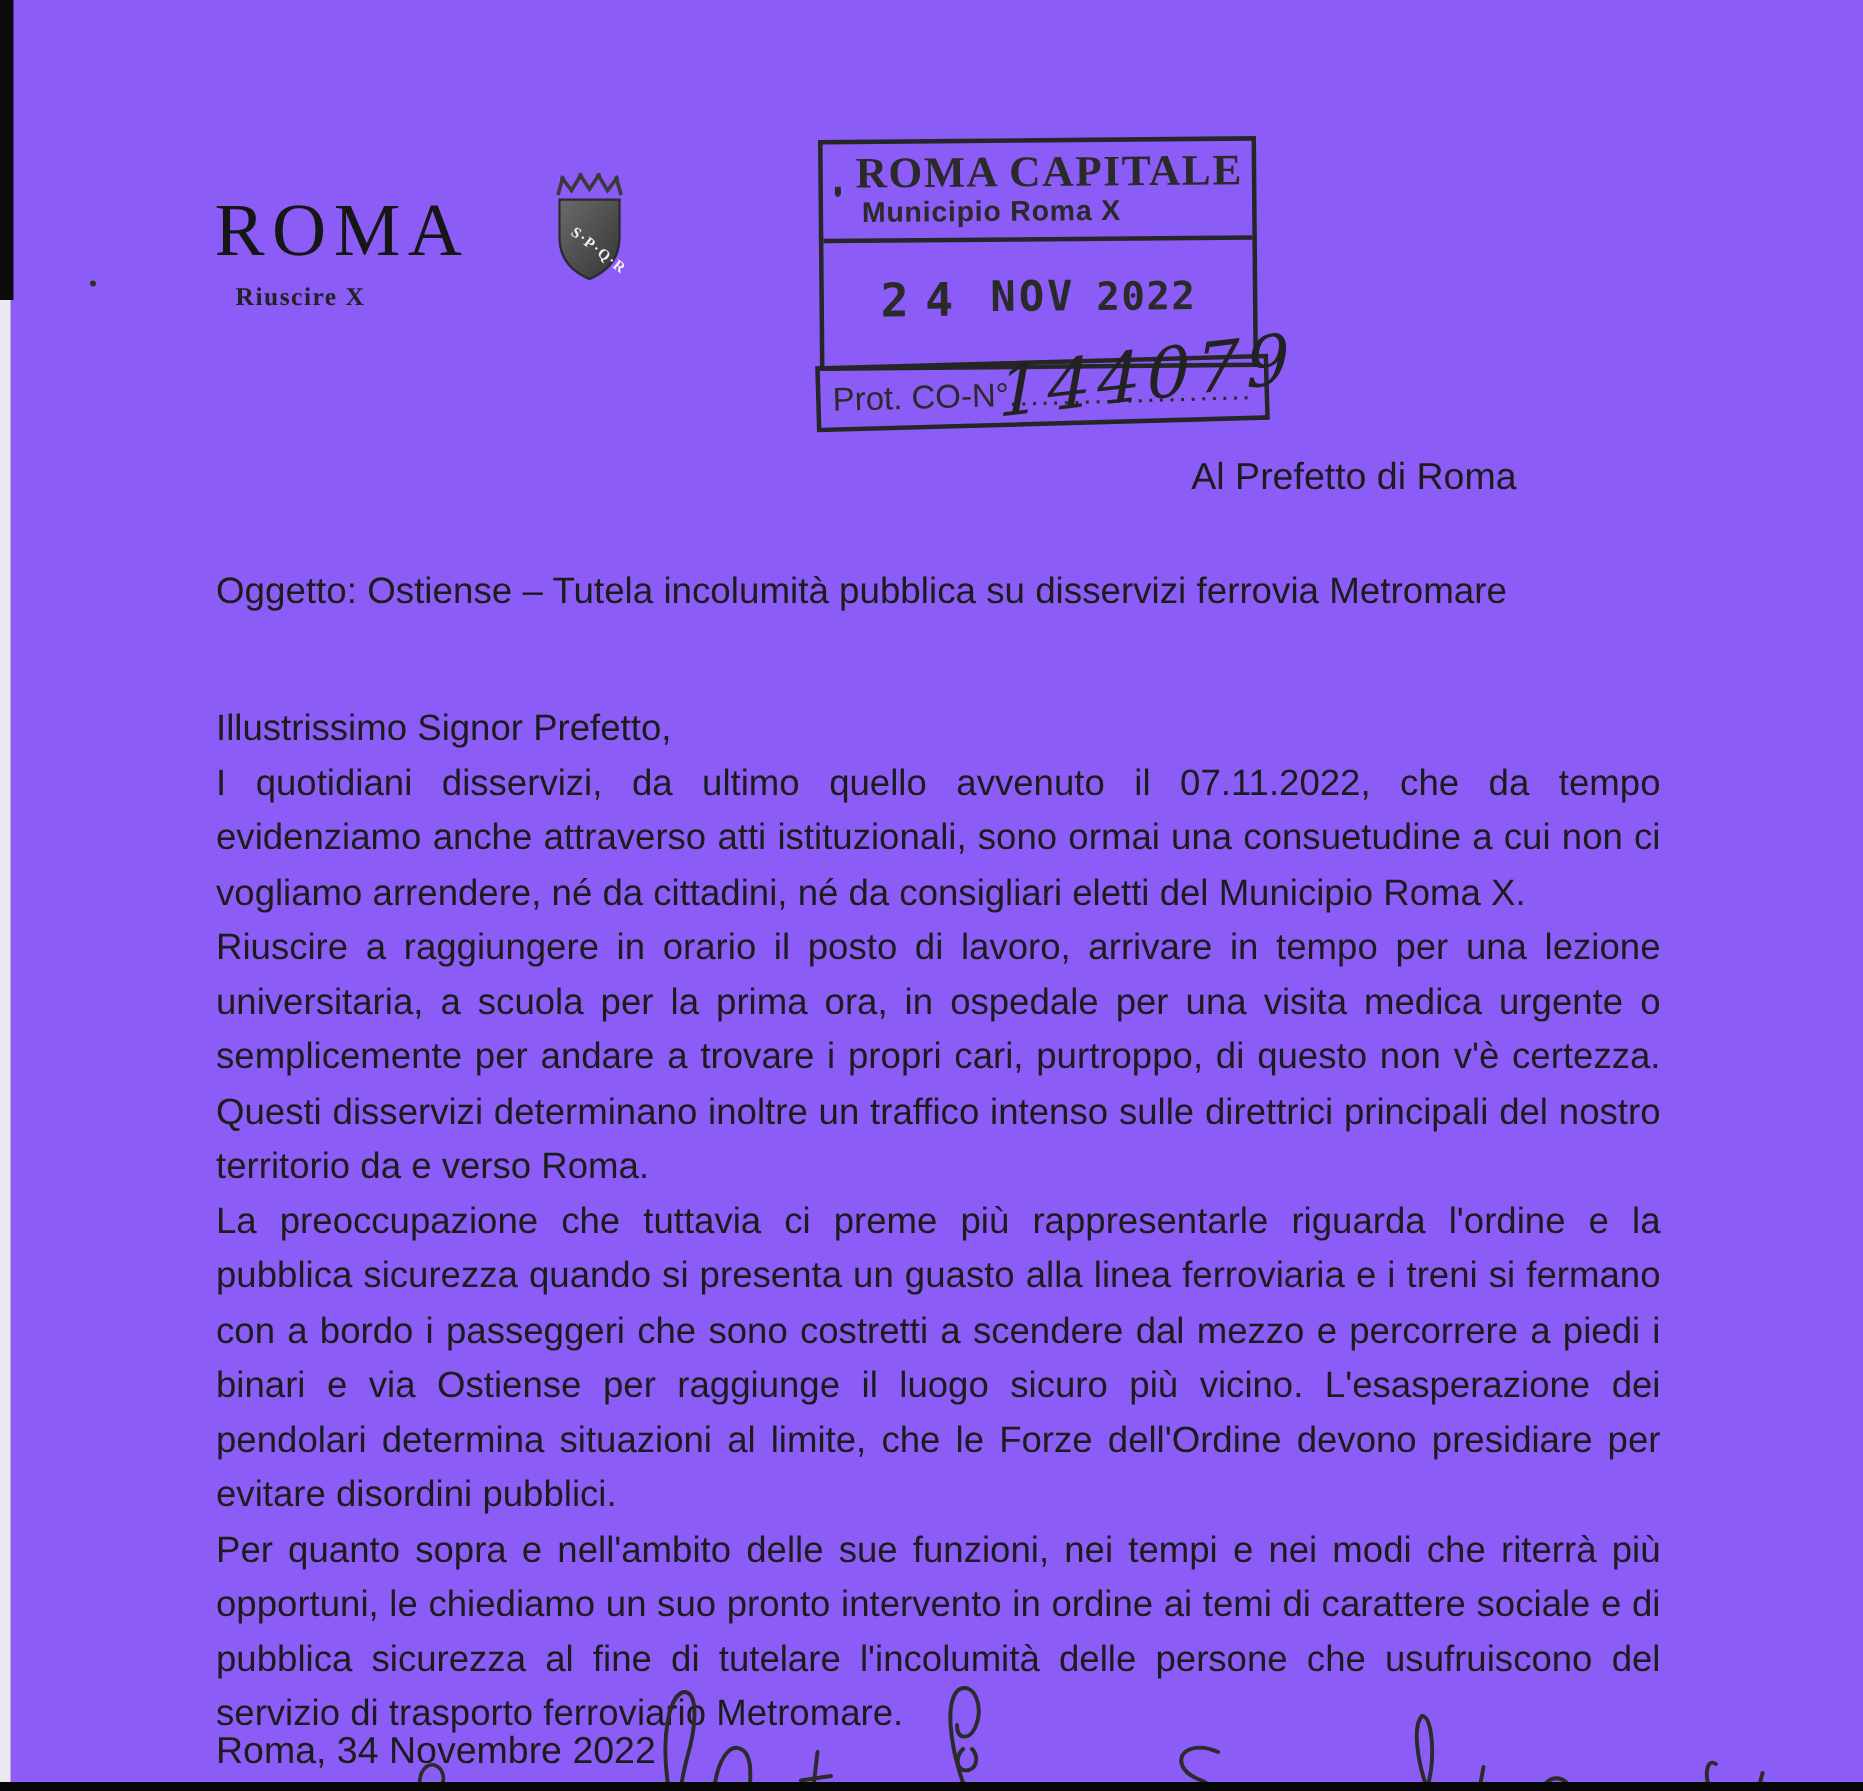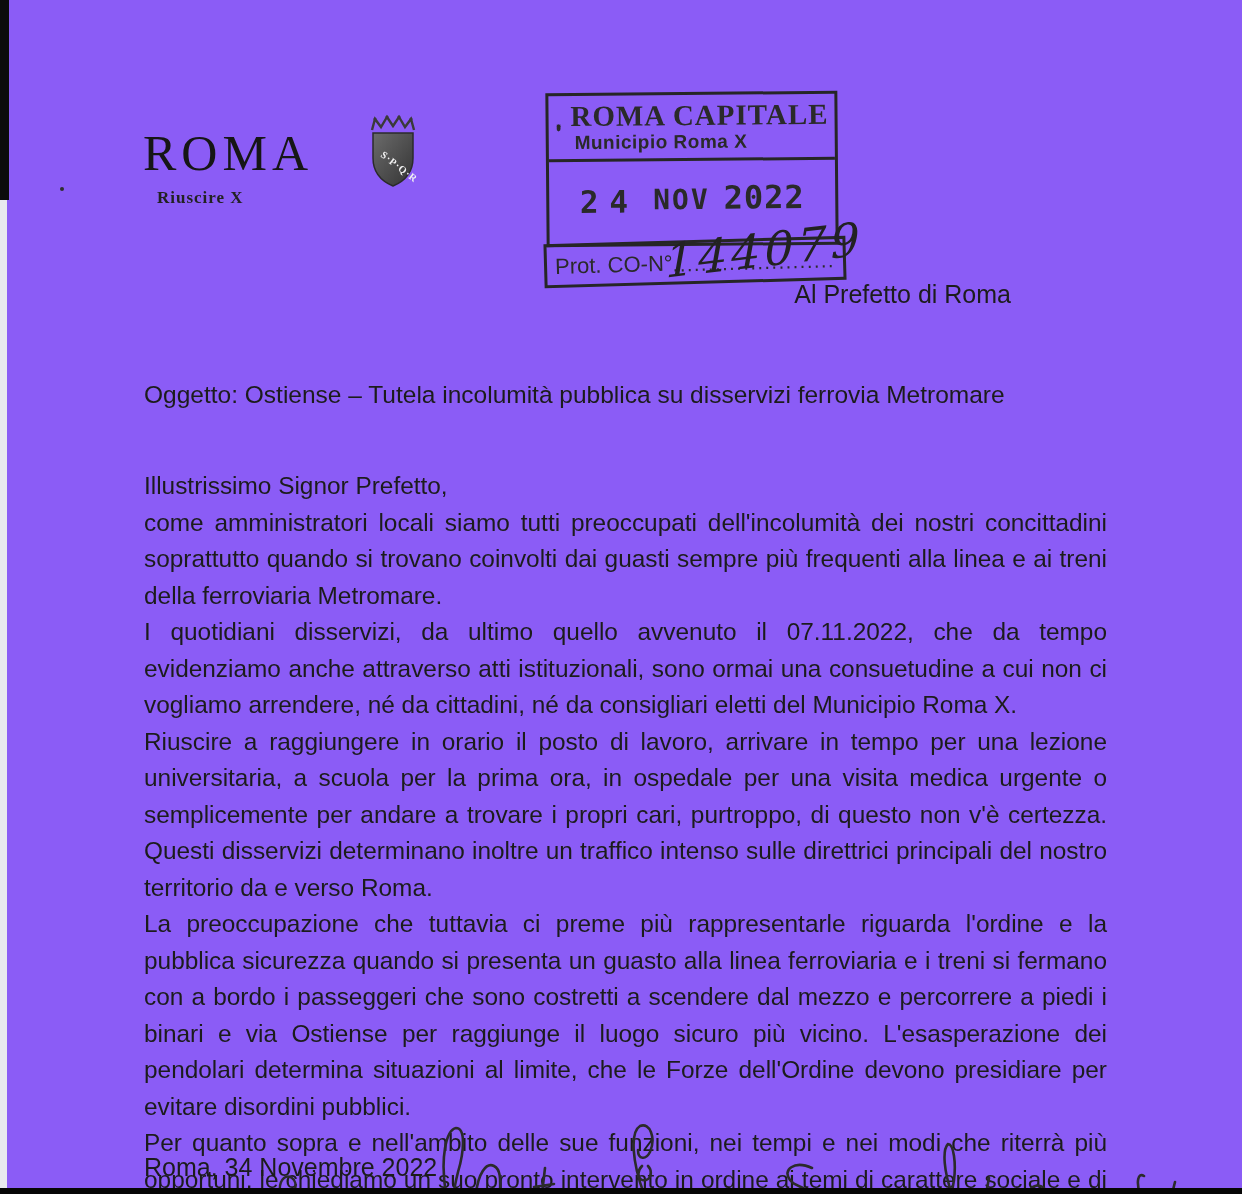--- a/index.html
+++ b/index.html
@@ -43,35 +43,35 @@
     font-family:"Liberation Sans",sans-serif;font-weight:700;font-size:19px;
     letter-spacing:0.5px;margin:1px 0 0 4px;white-space:nowrap;
   }
   .stamp-date{
     display:flex;justify-content:center;align-items:baseline;gap:14px;
     margin-top:18px;font-family:"DejaVu Sans Mono","Liberation Mono",monospace;
     font-weight:700;
   }
   .stamp-day{font-size:31px;letter-spacing:11px;transform:translateY(3px);}
   .stamp-month{font-size:28px;letter-spacing:2px;}
-  .stamp-year{font-size:32px;letter-spacing:1px;}
+  .stamp-year{font-size:26px;letter-spacing:1px;}
   .stamp-prot{
     position:absolute;left:544px;top:240px;width:302px;height:44px;
     border:3px solid #262626;transform:rotate(-1.6deg);
     display:flex;align-items:flex-end;padding:2px 8px 5px 8px;box-sizing:border-box;
   }
   .prot-label{font-size:22px;white-space:nowrap;}
   .prot-dots{font-size:20px;letter-spacing:1.5px;overflow:hidden;white-space:nowrap;flex:1;}
   .prot-number{
     position:absolute;left:118px;top:-18px;
     font-family:"DejaVu Serif",serif;font-style:italic;font-size:46px;
     letter-spacing:4px;color:#222;transform:rotate(-5deg) skewX(-6deg);
   }
 
-  .recipient{position:absolute;right:231px;top:280px;font-size:25px;}
+  .recipient{position:absolute;right:231px;top:304px;font-size:25px;}
 
   .subject{position:absolute;left:144px;top:381px;font-size:24.5px;}
 
   .letter-body{
     position:absolute;left:144px;top:468px;width:963px;
     font-size:24.4px;line-height:36.5px;
   }
   .letter-body p{margin:0;text-align:justify;}
   .salutation{text-align:left !important;}
 
@@ -139,21 +139,20 @@
     <span class="prot-dots">......................................</span>
     <span class="prot-number">144079</span>
   </div>
 
   <div class="recipient">Al Prefetto di Roma</div>
 
   <div class="subject">Oggetto: Ostiense – Tutela incolumità pubblica su disservizi ferrovia Metromare</div>
 
   <div class="letter-body">
     <p class="salutation">Illustrissimo Signor Prefetto,</p>
-    <p>come amministratori locali siamo tutti preoccupati dell'incolumità dei nostri concittadini soprattutto quando si trovano coinvolti dai guasti sempre più frequenti alla linea e ai treni della ferroviaria Metromare.</p>
     <p>I quotidiani disservizi, da ultimo quello avvenuto il 07.11.2022, che da tempo evidenziamo anche attraverso atti istituzionali, sono ormai una consuetudine a cui non ci vogliamo arrendere, né da cittadini, né da consigliari eletti del Municipio Roma X.</p>
     <p>Riuscire a raggiungere in orario il posto di lavoro, arrivare in tempo per una lezione universitaria, a scuola per la prima ora, in ospedale per una visita medica urgente o semplicemente per andare a trovare i propri cari, purtroppo, di questo non v'è certezza. Questi disservizi determinano inoltre un traffico intenso sulle direttrici principali del nostro territorio da e verso Roma.</p>
     <p>La preoccupazione che tuttavia ci preme più rappresentarle riguarda l'ordine e la pubblica sicurezza quando si presenta un guasto alla linea ferroviaria e i treni si fermano con a bordo i passeggeri che sono costretti a scendere dal mezzo e percorrere a piedi i binari e via Ostiense per raggiunge il luogo sicuro più vicino. L'esasperazione dei pendolari determina situazioni al limite, che le Forze dell'Ordine devono presidiare per evitare disordini pubblici.</p>
     <p>Per quanto sopra e nell'ambito delle sue funzioni, nei tempi e nei modi che riterrà più opportuni, le chiediamo un suo pronto intervento in ordine ai temi di carattere sociale e di pubblica sicurezza al fine di tutelare l'incolumità delle persone che usufruiscono del servizio di trasporto ferroviario Metromare.</p>
   </div>
 
   <div class="closing-date">Roma, 34 Novembre 2022</div>
 
   <svg class="sig-svg" width="812" height="94" viewBox="0 0 812 94">
     <g fill="none" stroke="#2b2b2b" stroke-width="2.6" stroke-linecap="round">

